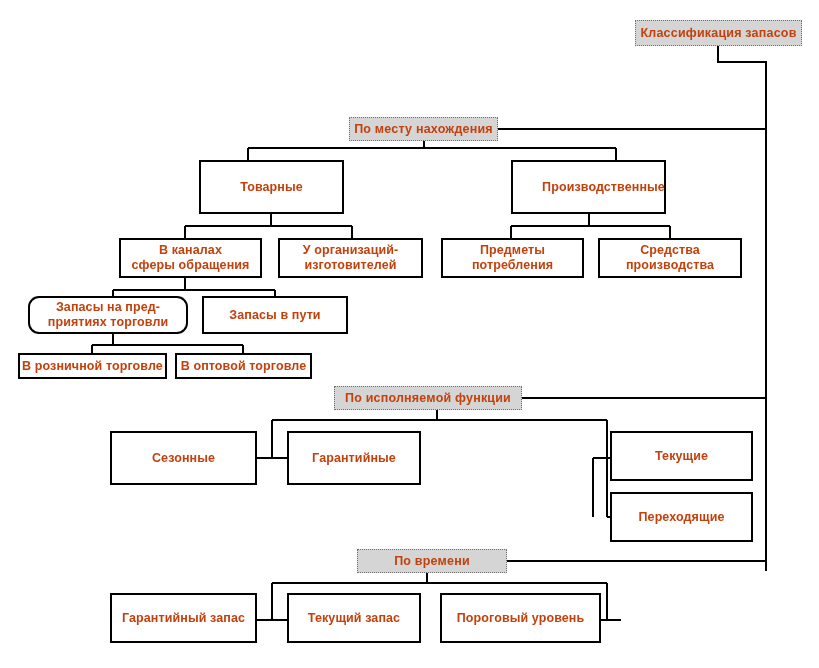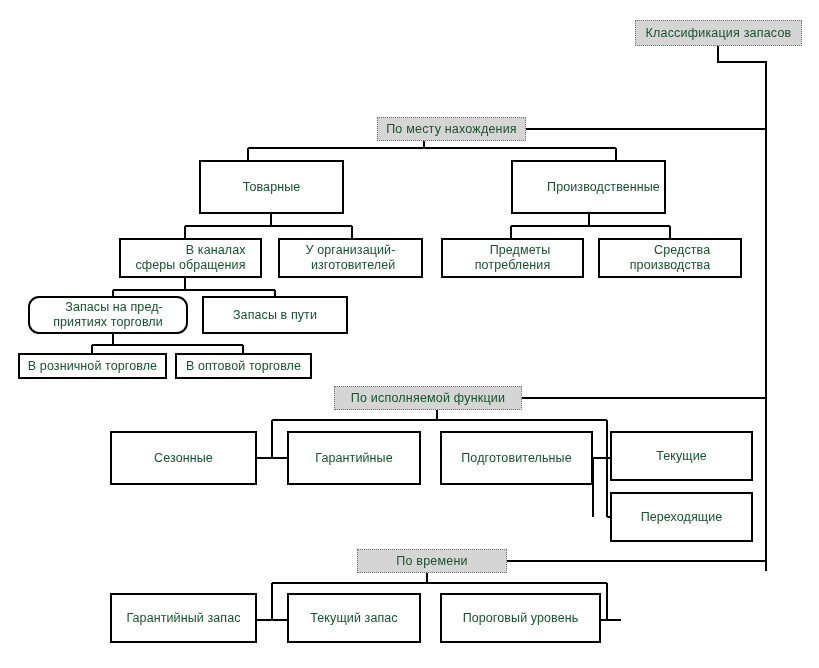--- a/index.html
+++ b/index.html
@@ -23,24 +23,24 @@
     width: 819px;
     height: 668px;
     pointer-events: none;
   }
   .node {
     position: absolute;
     box-sizing: border-box;
     display: flex;
     align-items: center;
     justify-content: center;
-    text-align: right;
+    text-align: center;
     background: #ffffff;
-    color: #14532d;
-    font-weight: normal;
+    color: #c2410c;
+    font-weight: bold;
     line-height: 1.18;
     white-space: pre-line;
     z-index: 2;
   }
   .node.plain {
     border: 2px solid #000000;
     font-size: 12.5px;
     letter-spacing: 0.1px;
   }
   .node.category {
@@ -112,21 +112,21 @@
       <path d="M 272 583 L 607 583"></path>
       <path d="M 272 583 L 272 620"></path>
       <path d="M 607 583 L 607 620"></path>
       <path d="M 257 620 L 287 620"></path>
       <path d="M 593 620 L 621 620"></path>
     </g>
   </svg>
 
   <div class="node root" style="left:635px; top:20px; width:167px; height:26px;">Классификация запасов</div>
 
-  <div class="node category" style="left:349px; top:117px; width:149px; height:24px;margin-left:28px;">По месту нахождения</div>
+  <div class="node category" style="left:349px; top:117px; width:149px; height:24px;">По месту нахождения</div>
 
   <div class="node category" style="left:334px; top:386px; width:188px; height:24px;">По исполняемой функции</div>
 
   <div class="node category" style="left:357px; top:549px; width:150px; height:24px;">По времени</div>
 
   <div class="node plain" style="left:199px; top:160px; width:145px; height:54px;">Товарные</div>
 
   <div class="node plain" style="left:511px; top:160px; width:155px; height:54px;padding-left:30px;">Производственные</div>
 
   <div class="node plain" style="left:119px; top:238px; width:143px; height:40px;">В каналах
@@ -147,21 +147,20 @@
   <div class="node plain" style="left:202px; top:296px; width:146px; height:38px;">Запасы в пути</div>
 
   <div class="node plain" style="left:18px; top:353px; width:149px; height:26px;">В розничной торговле</div>
 
   <div class="node plain" style="left:175px; top:353px; width:137px; height:26px;">В оптовой торговле</div>
 
   <div class="node plain" style="left:110px; top:431px; width:147px; height:54px;">Сезонные</div>
 
   <div class="node plain" style="left:287px; top:431px; width:134px; height:54px;">Гарантийные</div>
 
-  <div class="node plain" style="left:440px; top:431px; width:153px; height:54px;">Подготовительные</div>
 
   <div class="node plain" style="left:610px; top:431px; width:143px; height:50px;">Текущие</div>
 
   <div class="node plain" style="left:610px; top:492px; width:143px; height:50px;">Переходящие</div>
 
   <div class="node plain" style="left:287px; top:593px; width:134px; height:50px;">Текущий запас</div>
 
   <div class="node plain" style="left:110px; top:593px; width:147px; height:50px;">Гарантийный запас</div>
 
   <div class="node plain" style="left:440px; top:593px; width:161px; height:50px;">Пороговый уровень</div>

